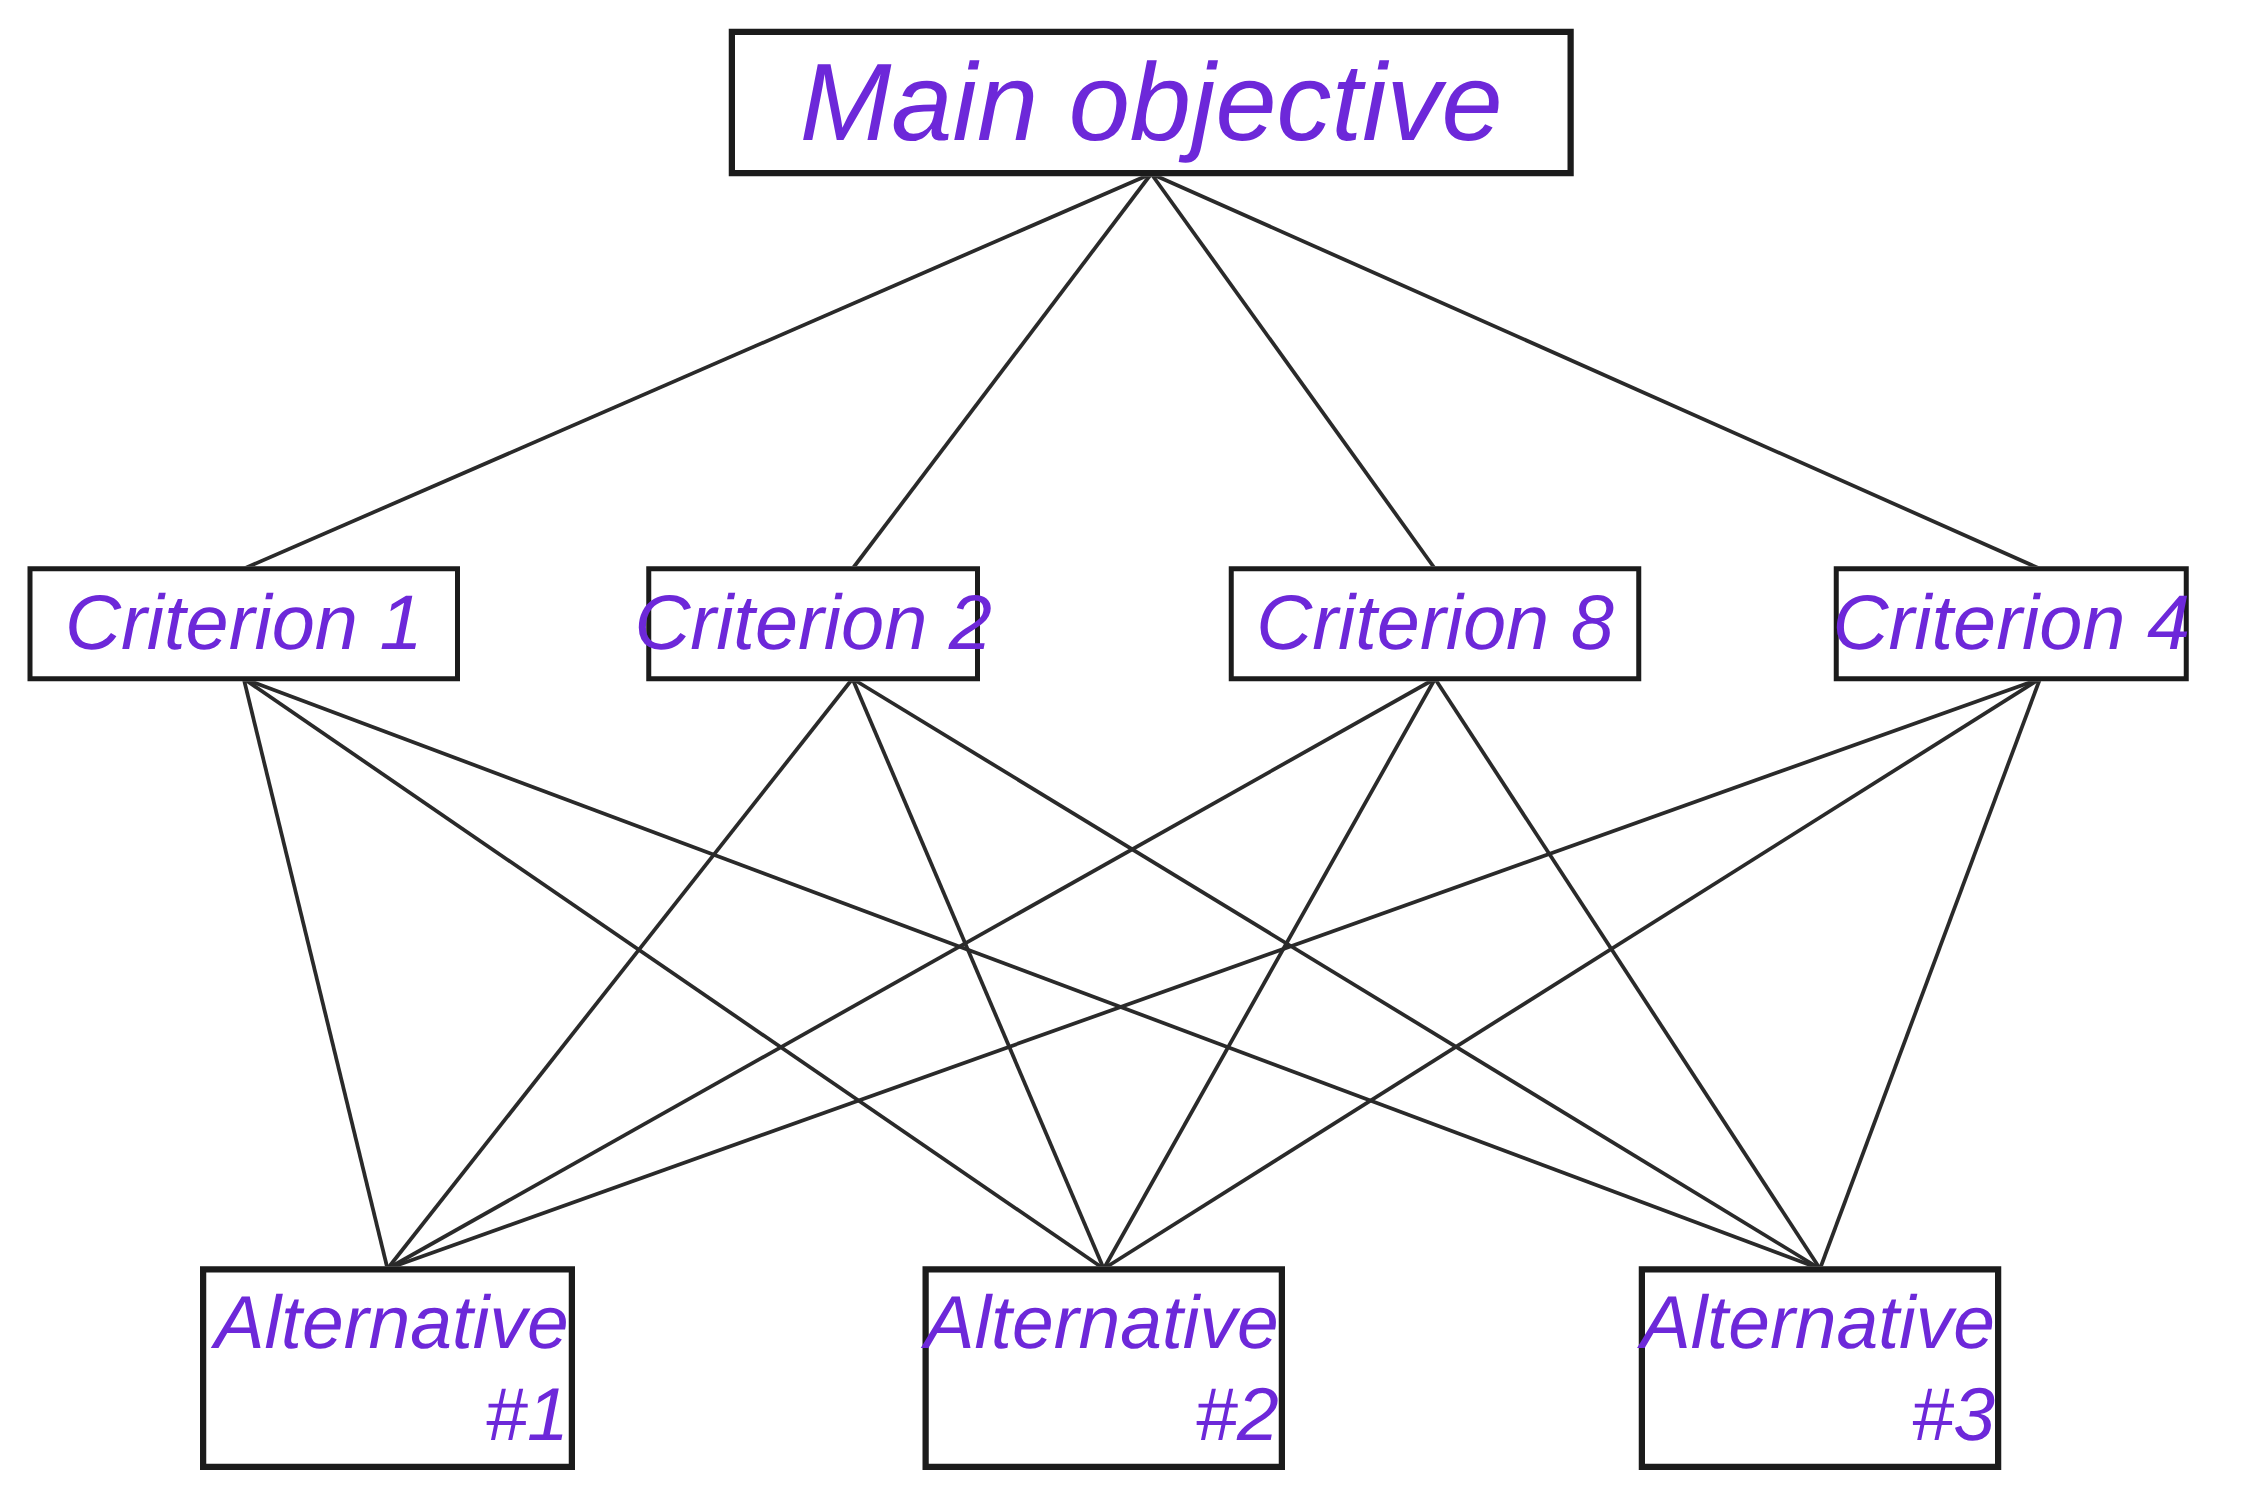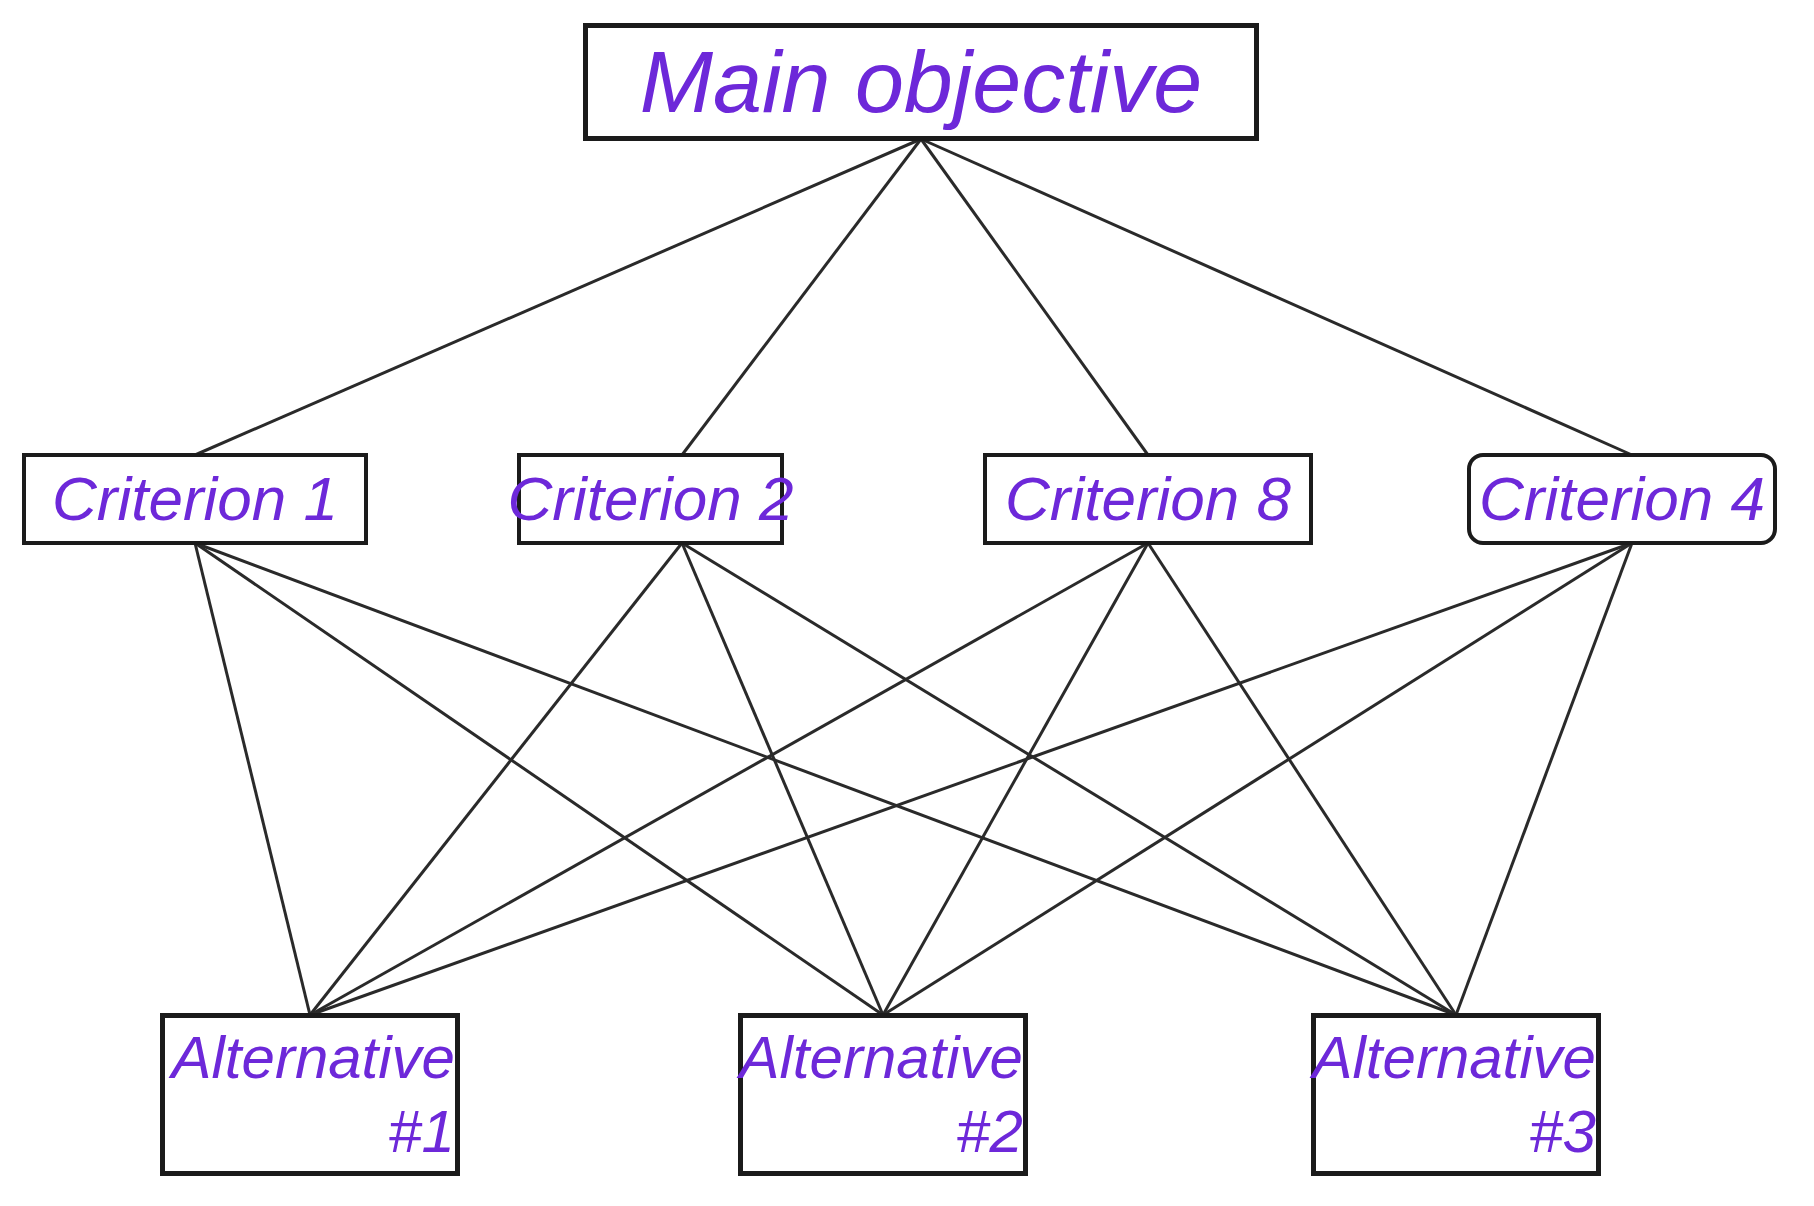--- a/index.html
+++ b/index.html
@@ -46,21 +46,21 @@
   }
   
   .node.criterion {
     top: 453px; height: 92px;
     border: 4px solid #1b1b1b;
     font-size: 62px;
   }
   .node.c1 { left: 22px;   width: 346px; }
   .node.c2 { left: 517px;  width: 267px; }
   .node.c3 { left: 983px;  width: 330px; }
-  .node.c4 { left: 1467px; width: 310px; border-radius: 16px; }
+  .node.c4 { left: 1467px; width: 284px; }
   
   .node.alternative {
     top: 1013px; height: 163px;
     border: 5px solid #1b1b1b;
     font-size: 60px;
     line-height: 1.22;
     align-items: flex-end;
   }
   .node.a1 { left: 160px;  width: 300px; }
   .node.a2 { left: 738px;  width: 290px; }

